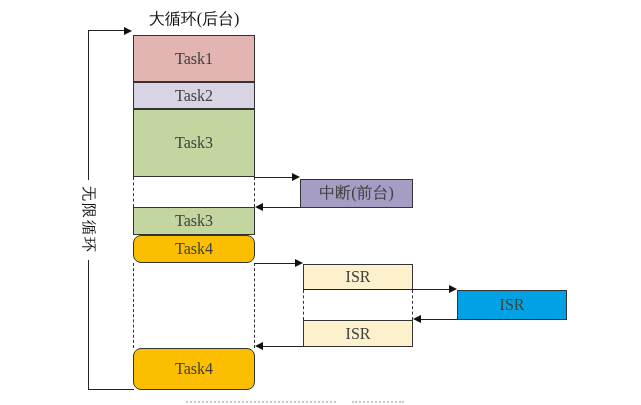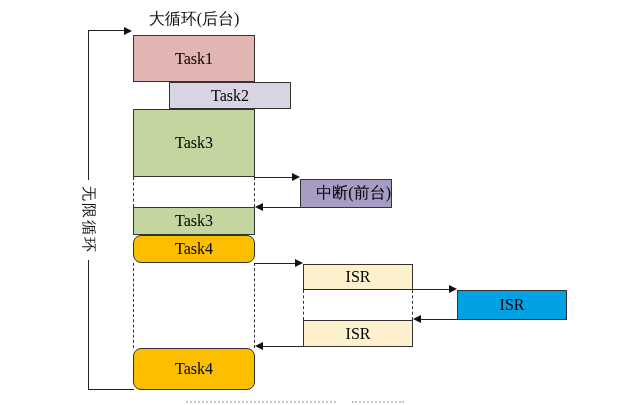--- a/index.html
+++ b/index.html
@@ -4,34 +4,34 @@
 <style>
   html,body{margin:0;padding:0;background:#ffffff;}
   #stage{
     position:relative;width:641px;height:405px;background:#ffffff;
     font-family:"Liberation Serif","DejaVu Serif",serif;color:#111;
     overflow:hidden;
   }
   .box{
     position:absolute;box-sizing:border-box;border:1px solid #333;
     display:flex;align-items:center;justify-content:center;
-    font-size:16px;color:#000000;
+    font-size:16px;color:#404040;
   }
   .hline{position:absolute;height:0;border-top:1px solid #222;}
   .vline{position:absolute;width:0;border-left:1px solid #222;}
   .vdash{position:absolute;width:0;border-left:1px dashed #333;}
   .ah-r{position:absolute;width:0;height:0;
         border-top:4px solid transparent;border-bottom:4px solid transparent;
         border-left:8px solid #111;}
   .ah-l{position:absolute;width:0;height:0;
         border-top:4px solid transparent;border-bottom:4px solid transparent;
         border-right:8px solid #111;}
   .title{position:absolute;font-size:16px;text-align:center;white-space:nowrap;}
   .fill-task1{background:#e3b5b2;}
-  .fill-task2{background:#d9d4e3;margin-left:36px;}
+  .fill-task2{background:#d9d4e3;}
   .fill-task3{background:#c3d6a0;text-align:center;}
   .fill-task4{background:#fcbf00;border-radius:8px;}
   .fill-int{background:#a69cc4;}
   .fill-isr{background:#fdf0cd;}
   .fill-nisr{background:#00a2e4;}
   .loop-label-outer{position:absolute;left:81px;top:180px;width:16px;height:80px;}
   .loop-label-inner{
     position:absolute;left:-32px;top:32px;width:80px;height:16px;
     line-height:16px;background:#fff;text-align:center;
     font-size:15px;letter-spacing:2px;white-space:nowrap;
@@ -76,21 +76,21 @@
 
   <div class="vdash" style="left:133px;top:263px;height:85px;"></div>
   <div class="vdash" style="left:254px;top:263px;height:85px;"></div>
 
   <div class="box fill-task4" style="left:133px;top:348px;width:122px;height:42px;">
     <span>Task4</span>
   </div>
 
   <div class="hline" style="left:254px;top:177px;width:40px;"></div>
   <div class="ah-r" style="left:292px;top:173px;"></div>
-  <div class="box fill-int" style="left:300px;top:179px;width:92px;height:29px;justify-content:flex-end;">
+  <div class="box fill-int" style="left:300px;top:179px;width:113px;height:29px;">
     <span>中断(前台)</span>
   </div>
   <div class="hline" style="left:262px;top:207px;width:38px;"></div>
   <div class="ah-l" style="left:255px;top:203px;"></div>
 
   <div class="hline" style="left:254px;top:263px;width:42px;"></div>
   <div class="ah-r" style="left:295px;top:259px;"></div>
   <div class="box fill-isr" style="left:303px;top:264px;width:110px;height:26px;">
     <span>ISR</span>
   </div>

